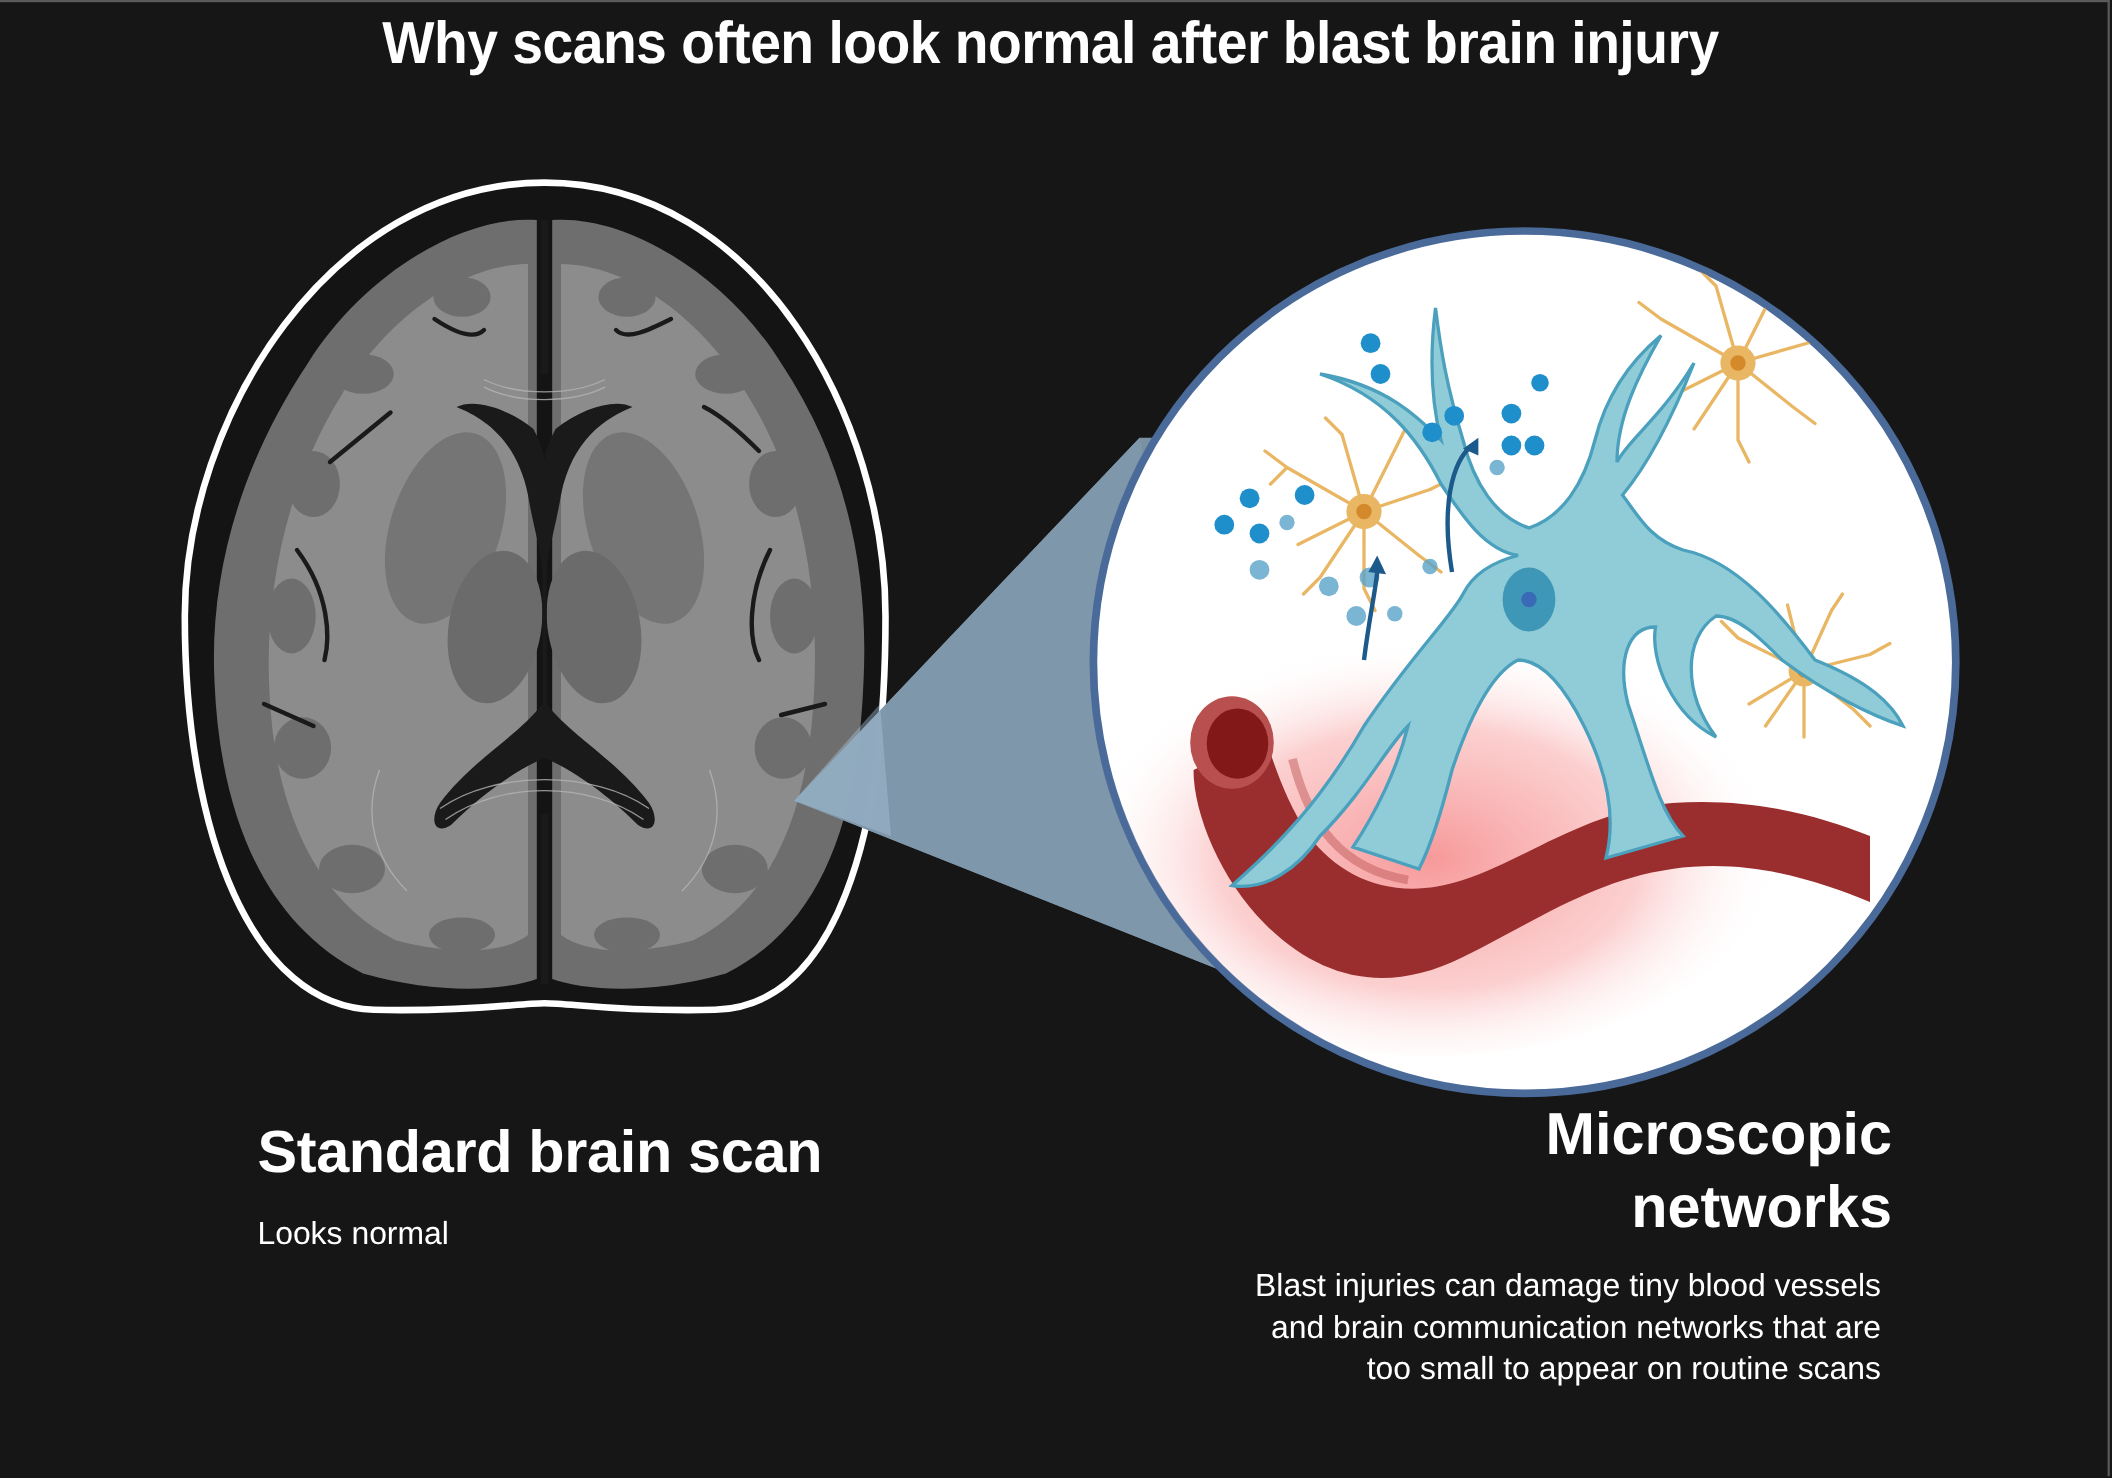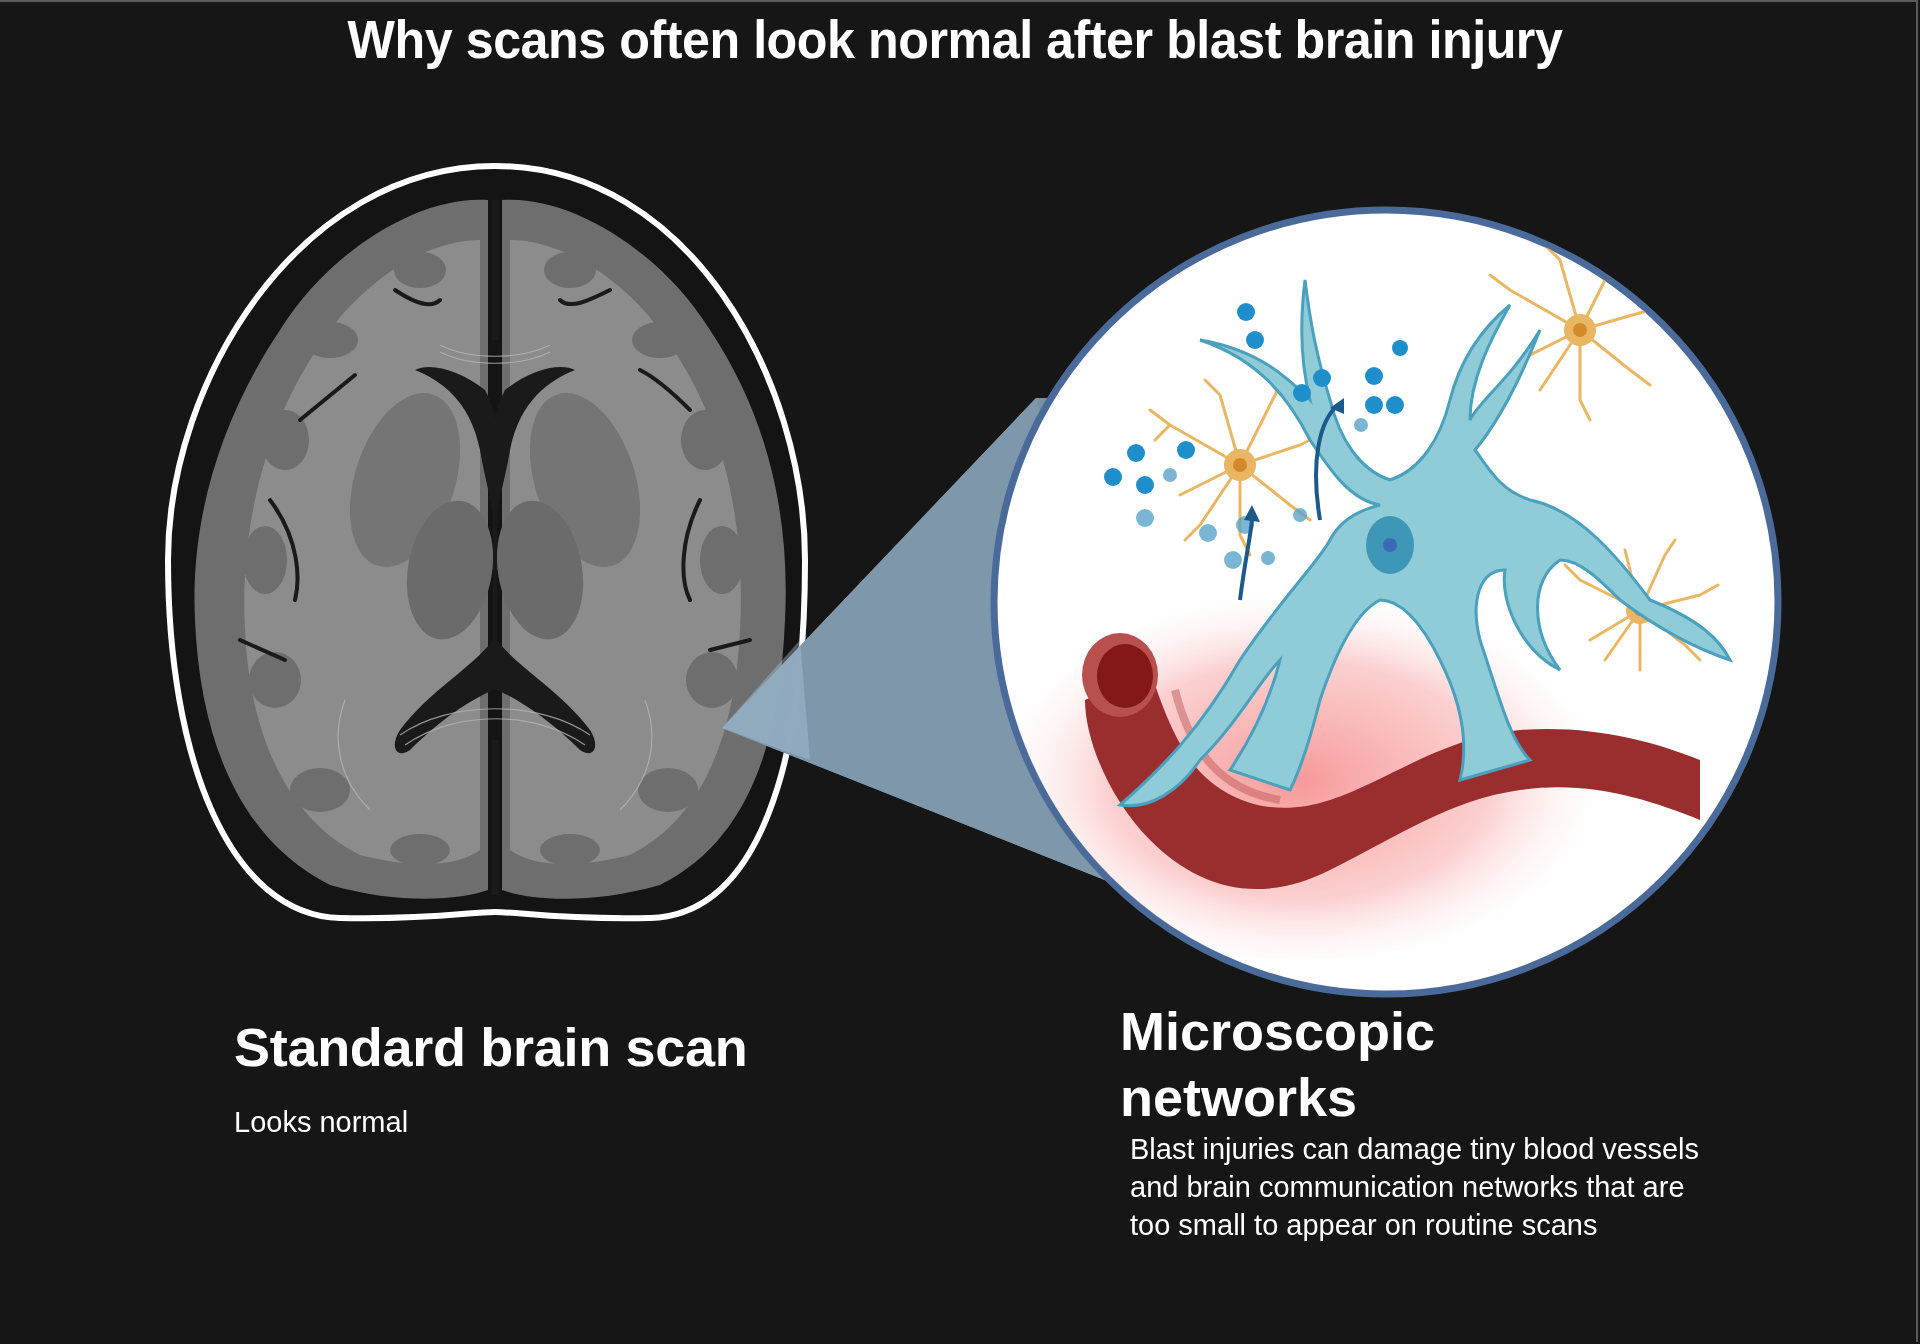--- a/index.html
+++ b/index.html
@@ -3,23 +3,23 @@
 <meta charset="utf-8">
 <style>
   html, body { margin: 0; padding: 0; background: #161616; }
   body { width: 1920px; height: 1344px; position: relative; overflow: hidden; font-family: "Liberation Sans", sans-serif; color: #ffffff; }
   .frame { position: absolute; left: 0; top: 0; width: 1918px; height: 1342px; border-top: 2px solid #5a5a5a; border-right: 2px solid #5a5a5a; box-sizing: border-box; pointer-events: none; }
   .title { position: absolute; left: 0; top: 8px; width: 1910px; text-align: center; font-size: 54px; font-weight: 700; letter-spacing: -0.5px; transform: scaleX(0.93); transform-origin: center; }
   svg.art { position: absolute; left: 0; top: 0; }
   .label-left { position: absolute; left: 234px; top: 1016px; width: 600px; }
   .label-left .h { font-size: 54px; font-weight: 700; letter-spacing: -0.3px; }
   .label-left .s { font-size: 29px; margin-top: 28px; }
-  .label-right { position: absolute; left: 1120px; top: 998px; width: 600px; text-align: left; }
+  .label-right { position: absolute; left: 1120px; top: 998px; width: 600px; text-align: right; }
   .label-right .h { font-size: 54px; font-weight: 700; line-height: 66px; }
-  .label-right .s { font-size: 29px; line-height: 38px; padding: 0 10px; }
+  .label-right .s { font-size: 29px; line-height: 38px; margin-top: 20px; padding: 0 10px; }
 </style>
 </head>
 <body>
 
 <div class="frame"></div>
 
 <div class="title">Why scans often look normal after blast brain injury</div>
 
 <svg class="art" width="1920" height="1344" viewBox="0 0 1920 1344">
   <defs>

